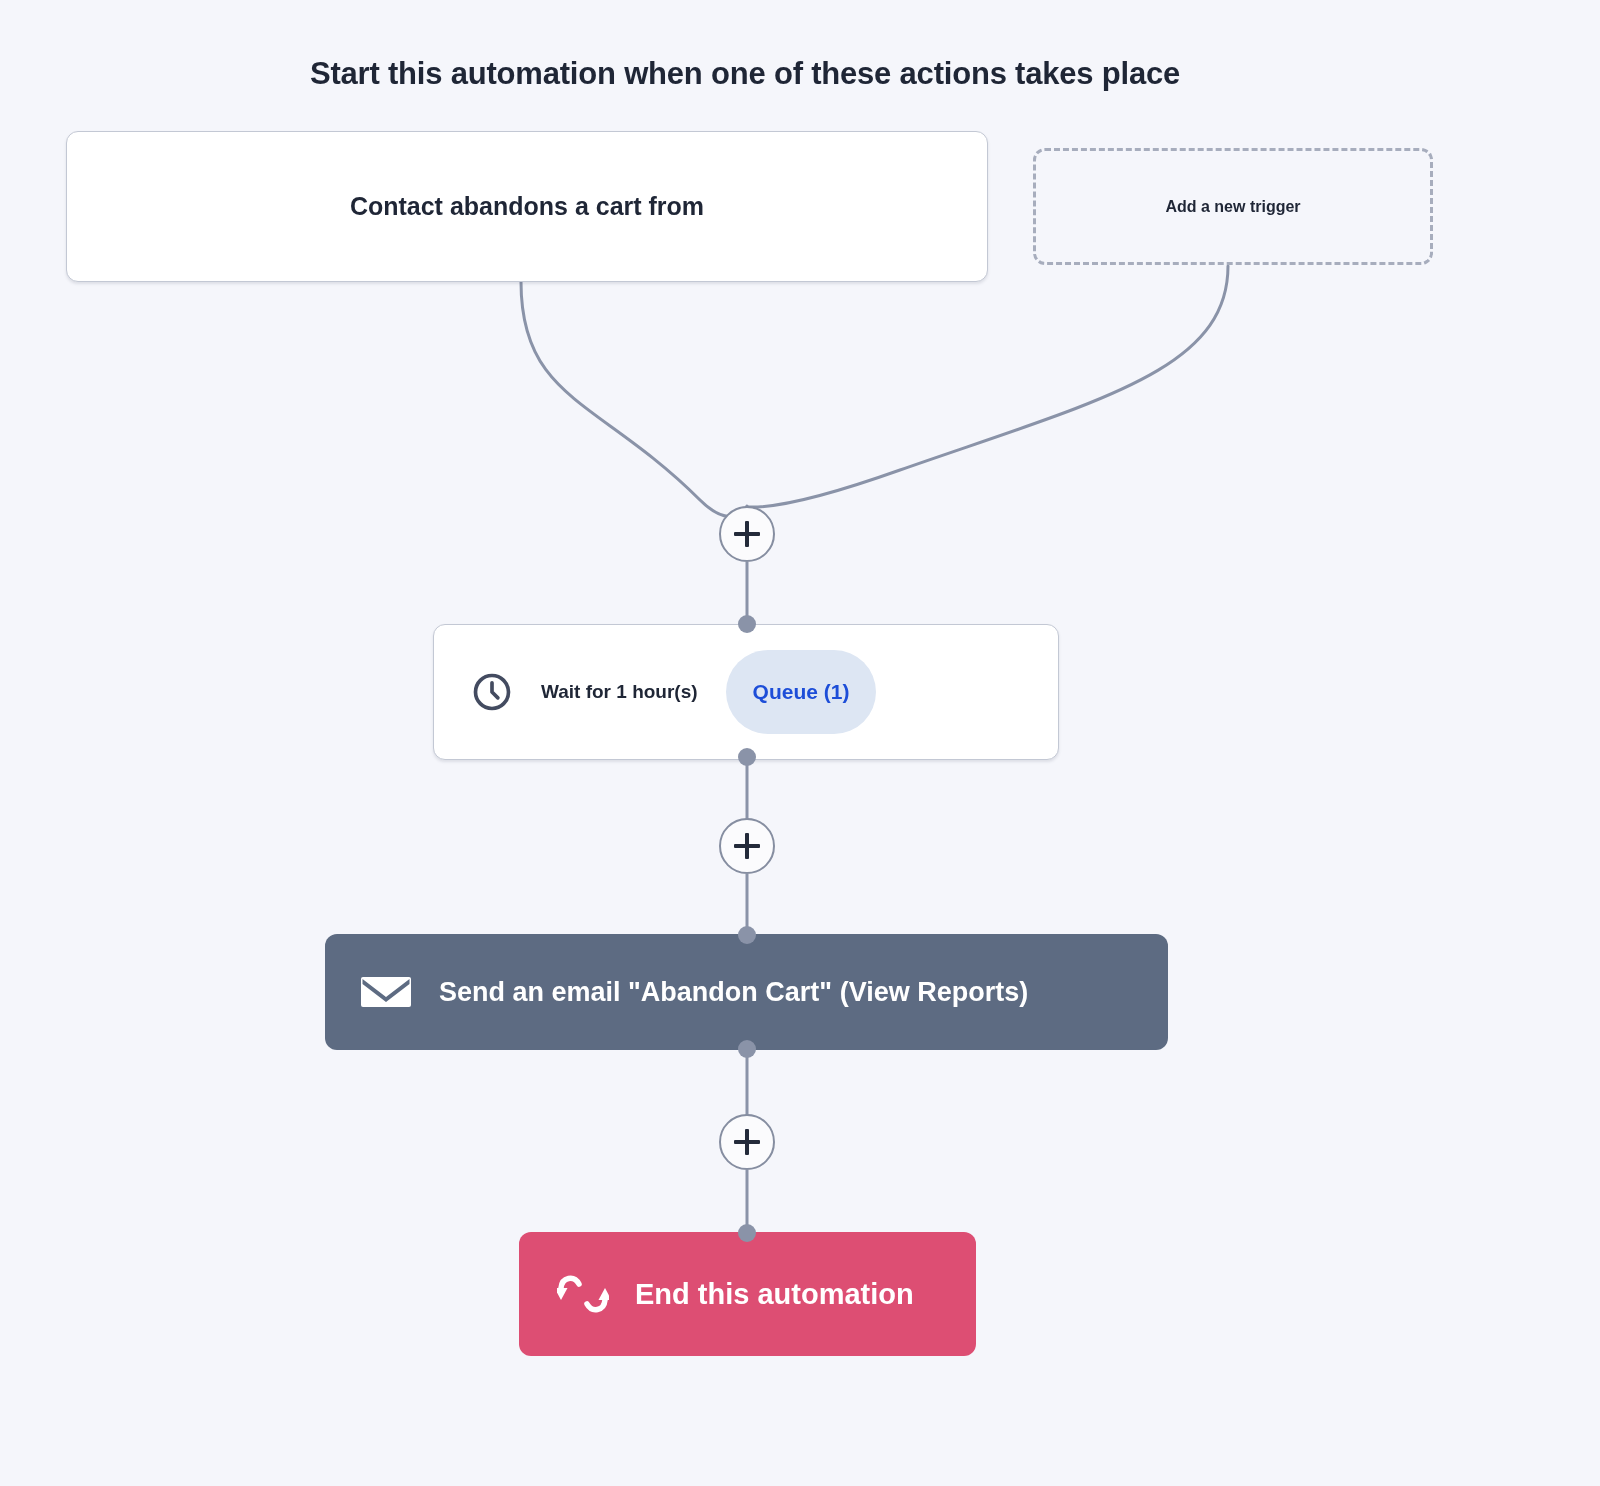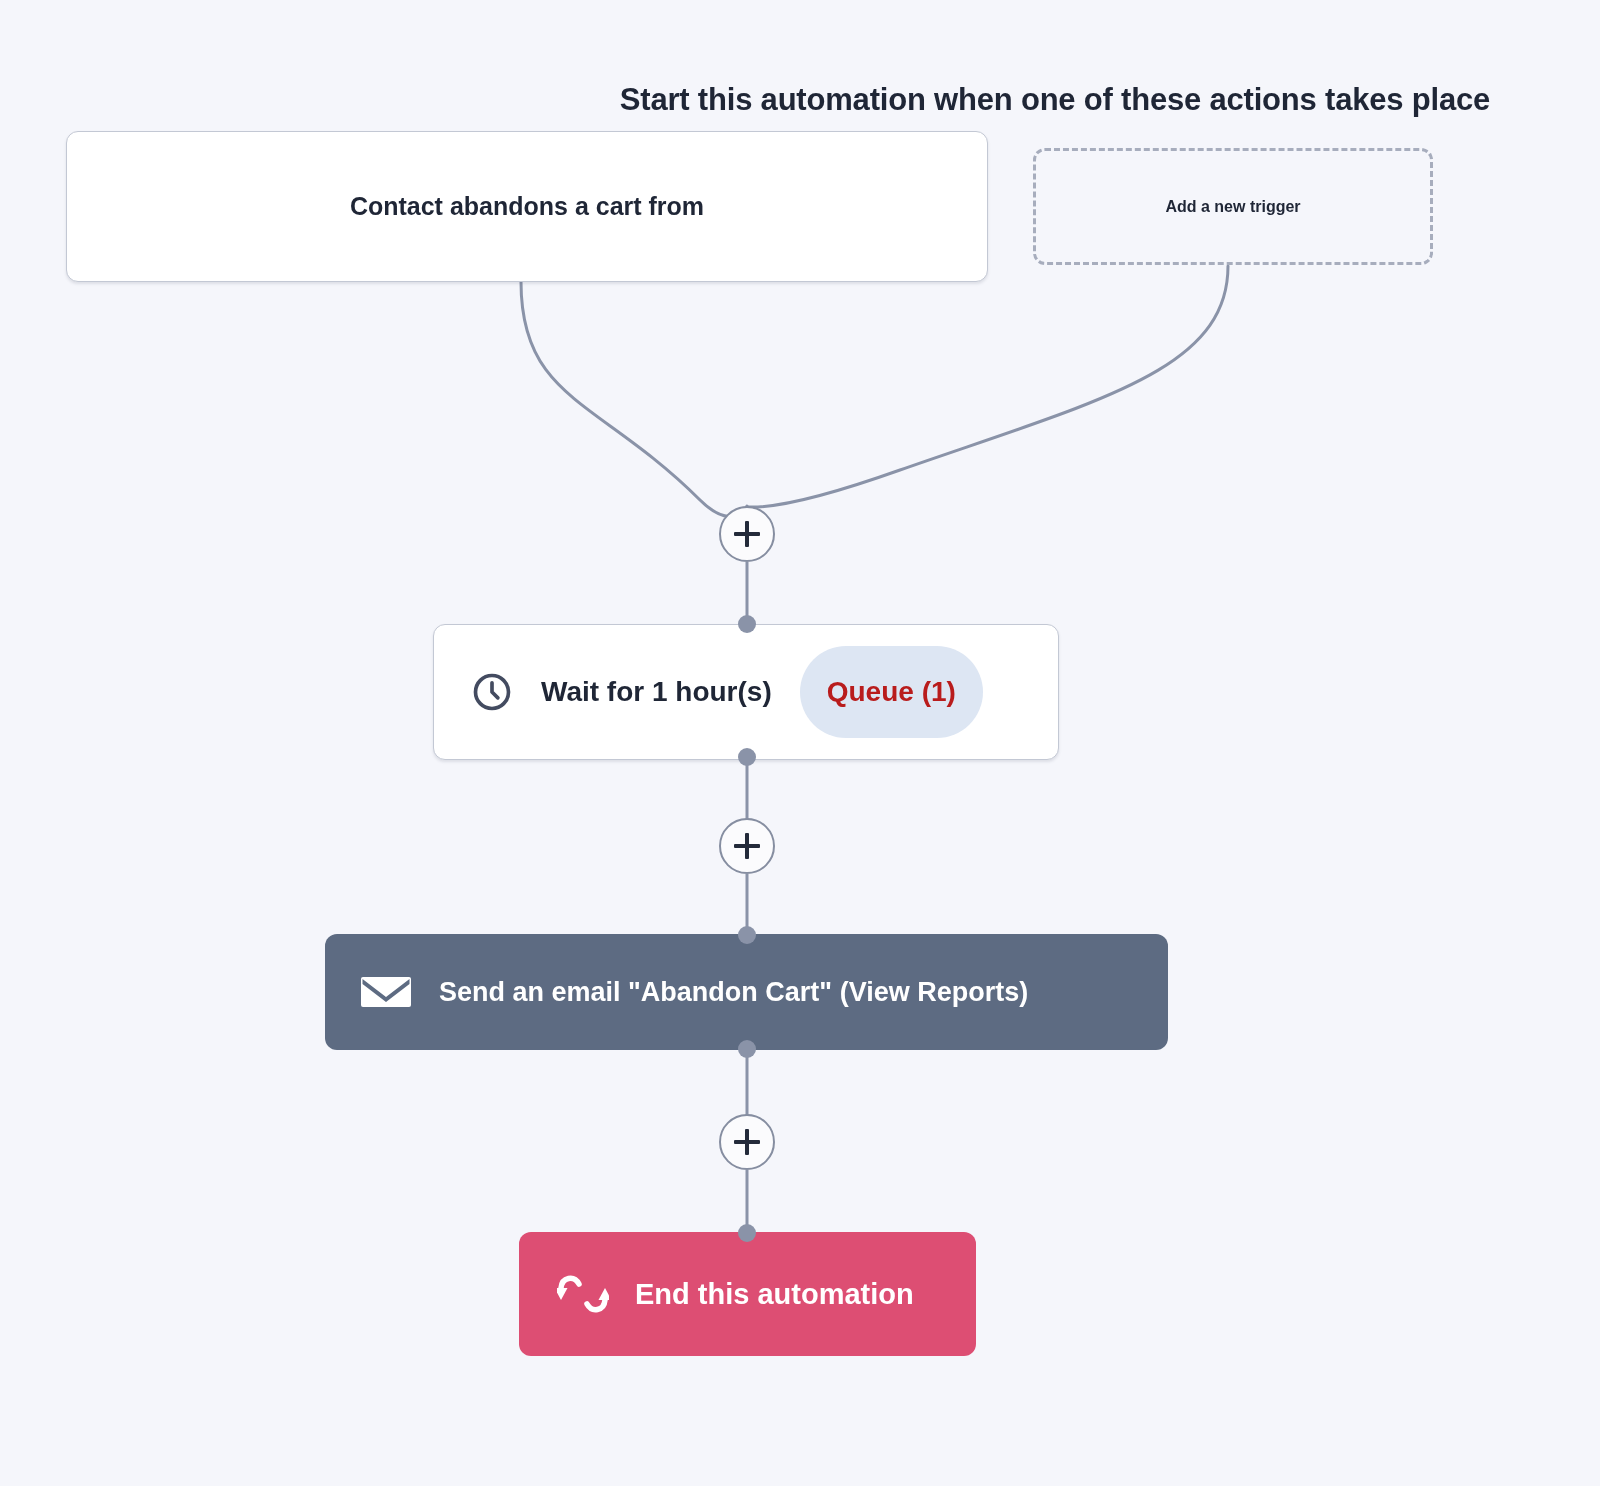--- a/index.html
+++ b/index.html
@@ -20,26 +20,25 @@
     width: 1600px;
     height: 1486px;
   }
 
   
   .flow-heading {
     position: absolute;
     left: 0;
     top: 56px;
     width: 1490px;
-    text-align: right;
+    text-align: center;
     font-size: 31px;
     font-weight: 700;
     letter-spacing: -0.2px;
     color: #1f2636;
-    margin-top: 26px;
   }
 
   
   #connectors {
     position: absolute;
     left: 0;
     top: 0;
     width: 1600px;
     height: 1486px;
     pointer-events: none;
@@ -105,32 +104,32 @@
     background: #ffffff;
     border: 1px solid #c3c8d4;
     border-radius: 12px;
     box-shadow: 0 2px 3px rgba(60, 70, 95, 0.13);
     display: flex;
     align-items: center;
     padding-left: 36px;
     cursor: pointer;
   }
   .wait-label {
-    font-size: 28px;
+    font-size: 19px;
     font-weight: 700;
     color: #1f2636;
     margin-left: 27px;
     white-space: nowrap;
   }
   .queue-pill {
     margin-left: 28px;
     background: #dde6f3;
-    color: #b91c1c;
+    color: #1d4ed8;
     border-radius: 999px;
-    font-size: 28px;
+    font-size: 21px;
     font-weight: 700;
     padding: 30px 27px;
     white-space: nowrap;
     cursor: pointer;
   }
 
   
   .email-card {
     left: 325px;
     top: 934px;

